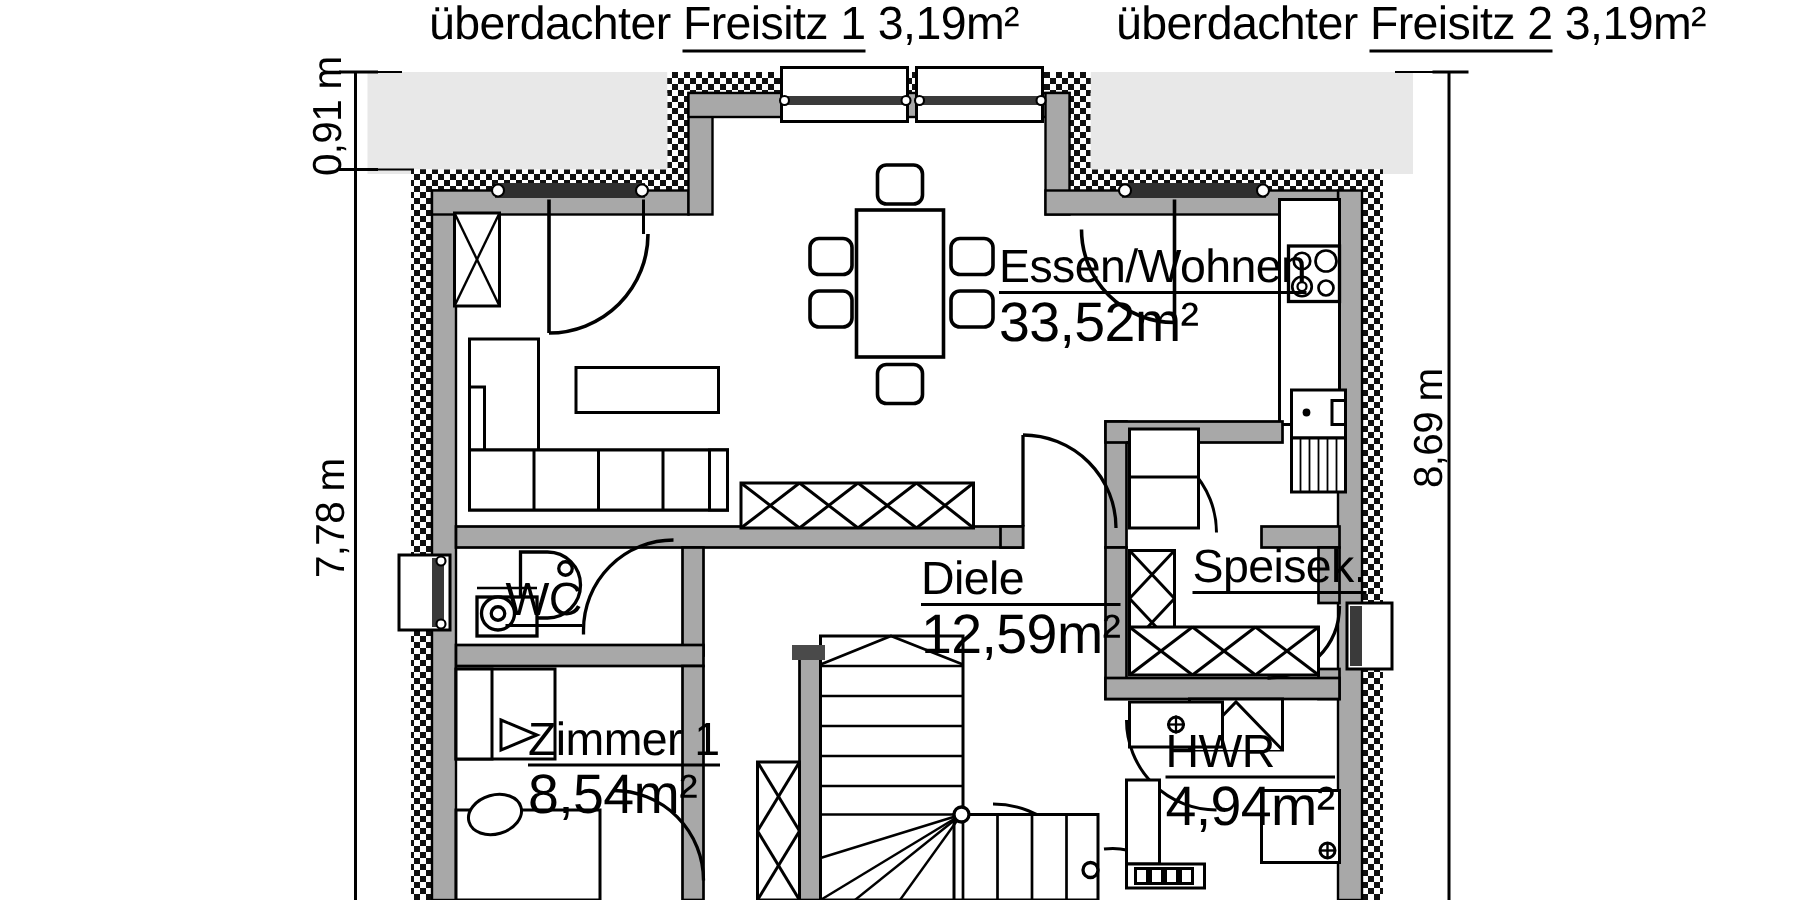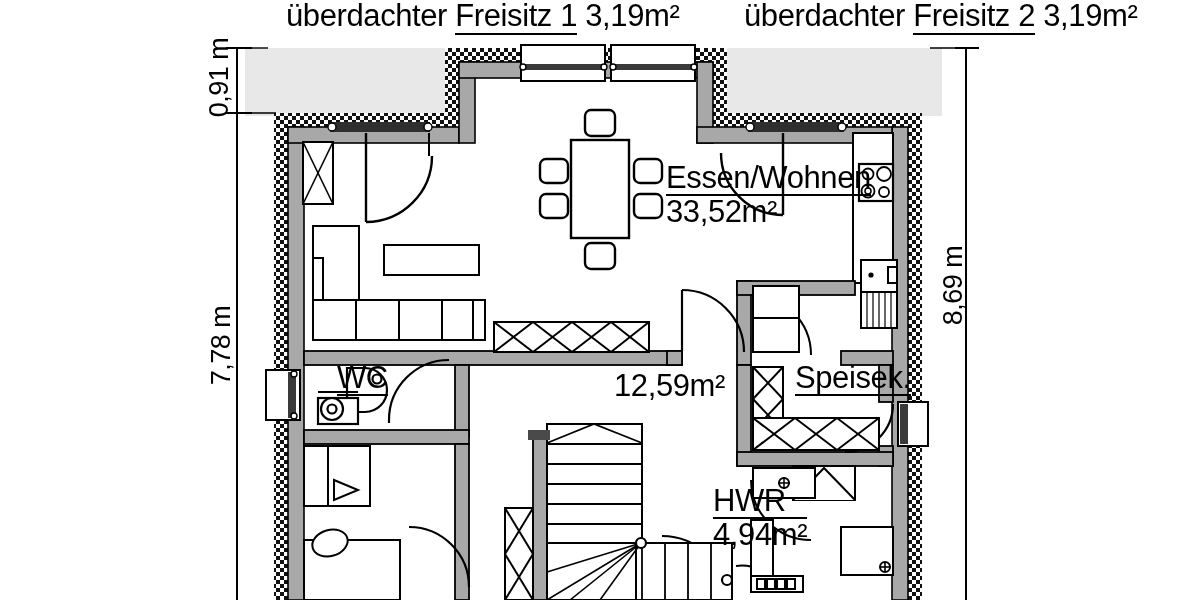--- a/index.html
+++ b/index.html
@@ -4,21 +4,21 @@
 <style>
   html,body{margin:0;padding:0;background:#ffffff;}
   body{width:1200px;height:600px;overflow:hidden;
        font-family:"Liberation Sans","DejaVu Sans",sans-serif;color:#000;}
   #stage{position:relative;width:1200px;height:537px;}
   svg#plan{position:absolute;left:0;top:0;width:1200px;height:600px;display:block;}
 
   .lbl{position:absolute;white-space:nowrap;line-height:1.02;}
   .lbl .ln{display:block;}
   .rm-name{font-size:31px;letter-spacing:-0.4px;}
-  .rm-area{font-size:31px;letter-spacing:-0.4px;}
+  .rm-area{font-size:37px;letter-spacing:-0.4px;}
   .rule{border-bottom:2.6px solid #000;display:inline-block;}
 
   .dim{position:absolute;font-size:27px;letter-spacing:-0.5px;
        transform-origin:50% 50%;white-space:nowrap;}
   .rot{transform:rotate(-90deg);}
 
   .fs-cap{position:absolute;font-size:31px;letter-spacing:-0.4px;line-height:1.06;}
 </style>
 </head>
 <body>
@@ -317,34 +317,39 @@
     <span class="ln">überdachter</span>
     <span class="ln rule">Freisitz 2</span>
     <span class="ln">3,19m²</span>
   </div>
 
   <div class="lbl" style="left:666px; top:162px;">
     <span class="ln rm-name rule">Essen/Wohnen</span>
     <span class="ln rm-area" style="margin-left:0px;">33,52m²</span>
   </div>
 
-  <div class="lbl" style="left:337px; top:362px;">
+  <div class="lbl" style="left:337px; top:384px;">
     <span class="ln rm-name rule">WC</span>
   </div>
 
   <div class="lbl" style="left:614px; top:370px;">
+    <span class="ln rm-name rule">Diele</span>
     <span class="ln rm-area">12,59m²</span>
   </div>
 
   <div class="lbl" style="left:795px; top:362px;">
     <span class="ln rm-name rule">Speisek.</span>
   </div>
 
-
-  <div class="lbl" style="left:713px; top:485px;">
+  <div class="lbl" style="left:352px; top:477px;">
+    <span class="ln rm-name rule">Zimmer 1</span>
+    <span class="ln rm-area">8,54m²</span>
+  </div>
+
+  <div class="lbl" style="left:777px; top:485px;">
     <span class="ln rm-name rule">HWR</span>
     <span class="ln rm-area">4,94m²</span>
   </div>
 
   <div class="dim rot" style="left:139px; top:62px; width:160px; text-align:center;">0,91 m</div>
 
   <div class="dim rot" style="left:126px; top:330px; width:190px; text-align:center;">7,78 m</div>
 
   <div class="dim rot" style="left:858px; top:270px; width:190px; text-align:center;">8,69 m</div>
 

